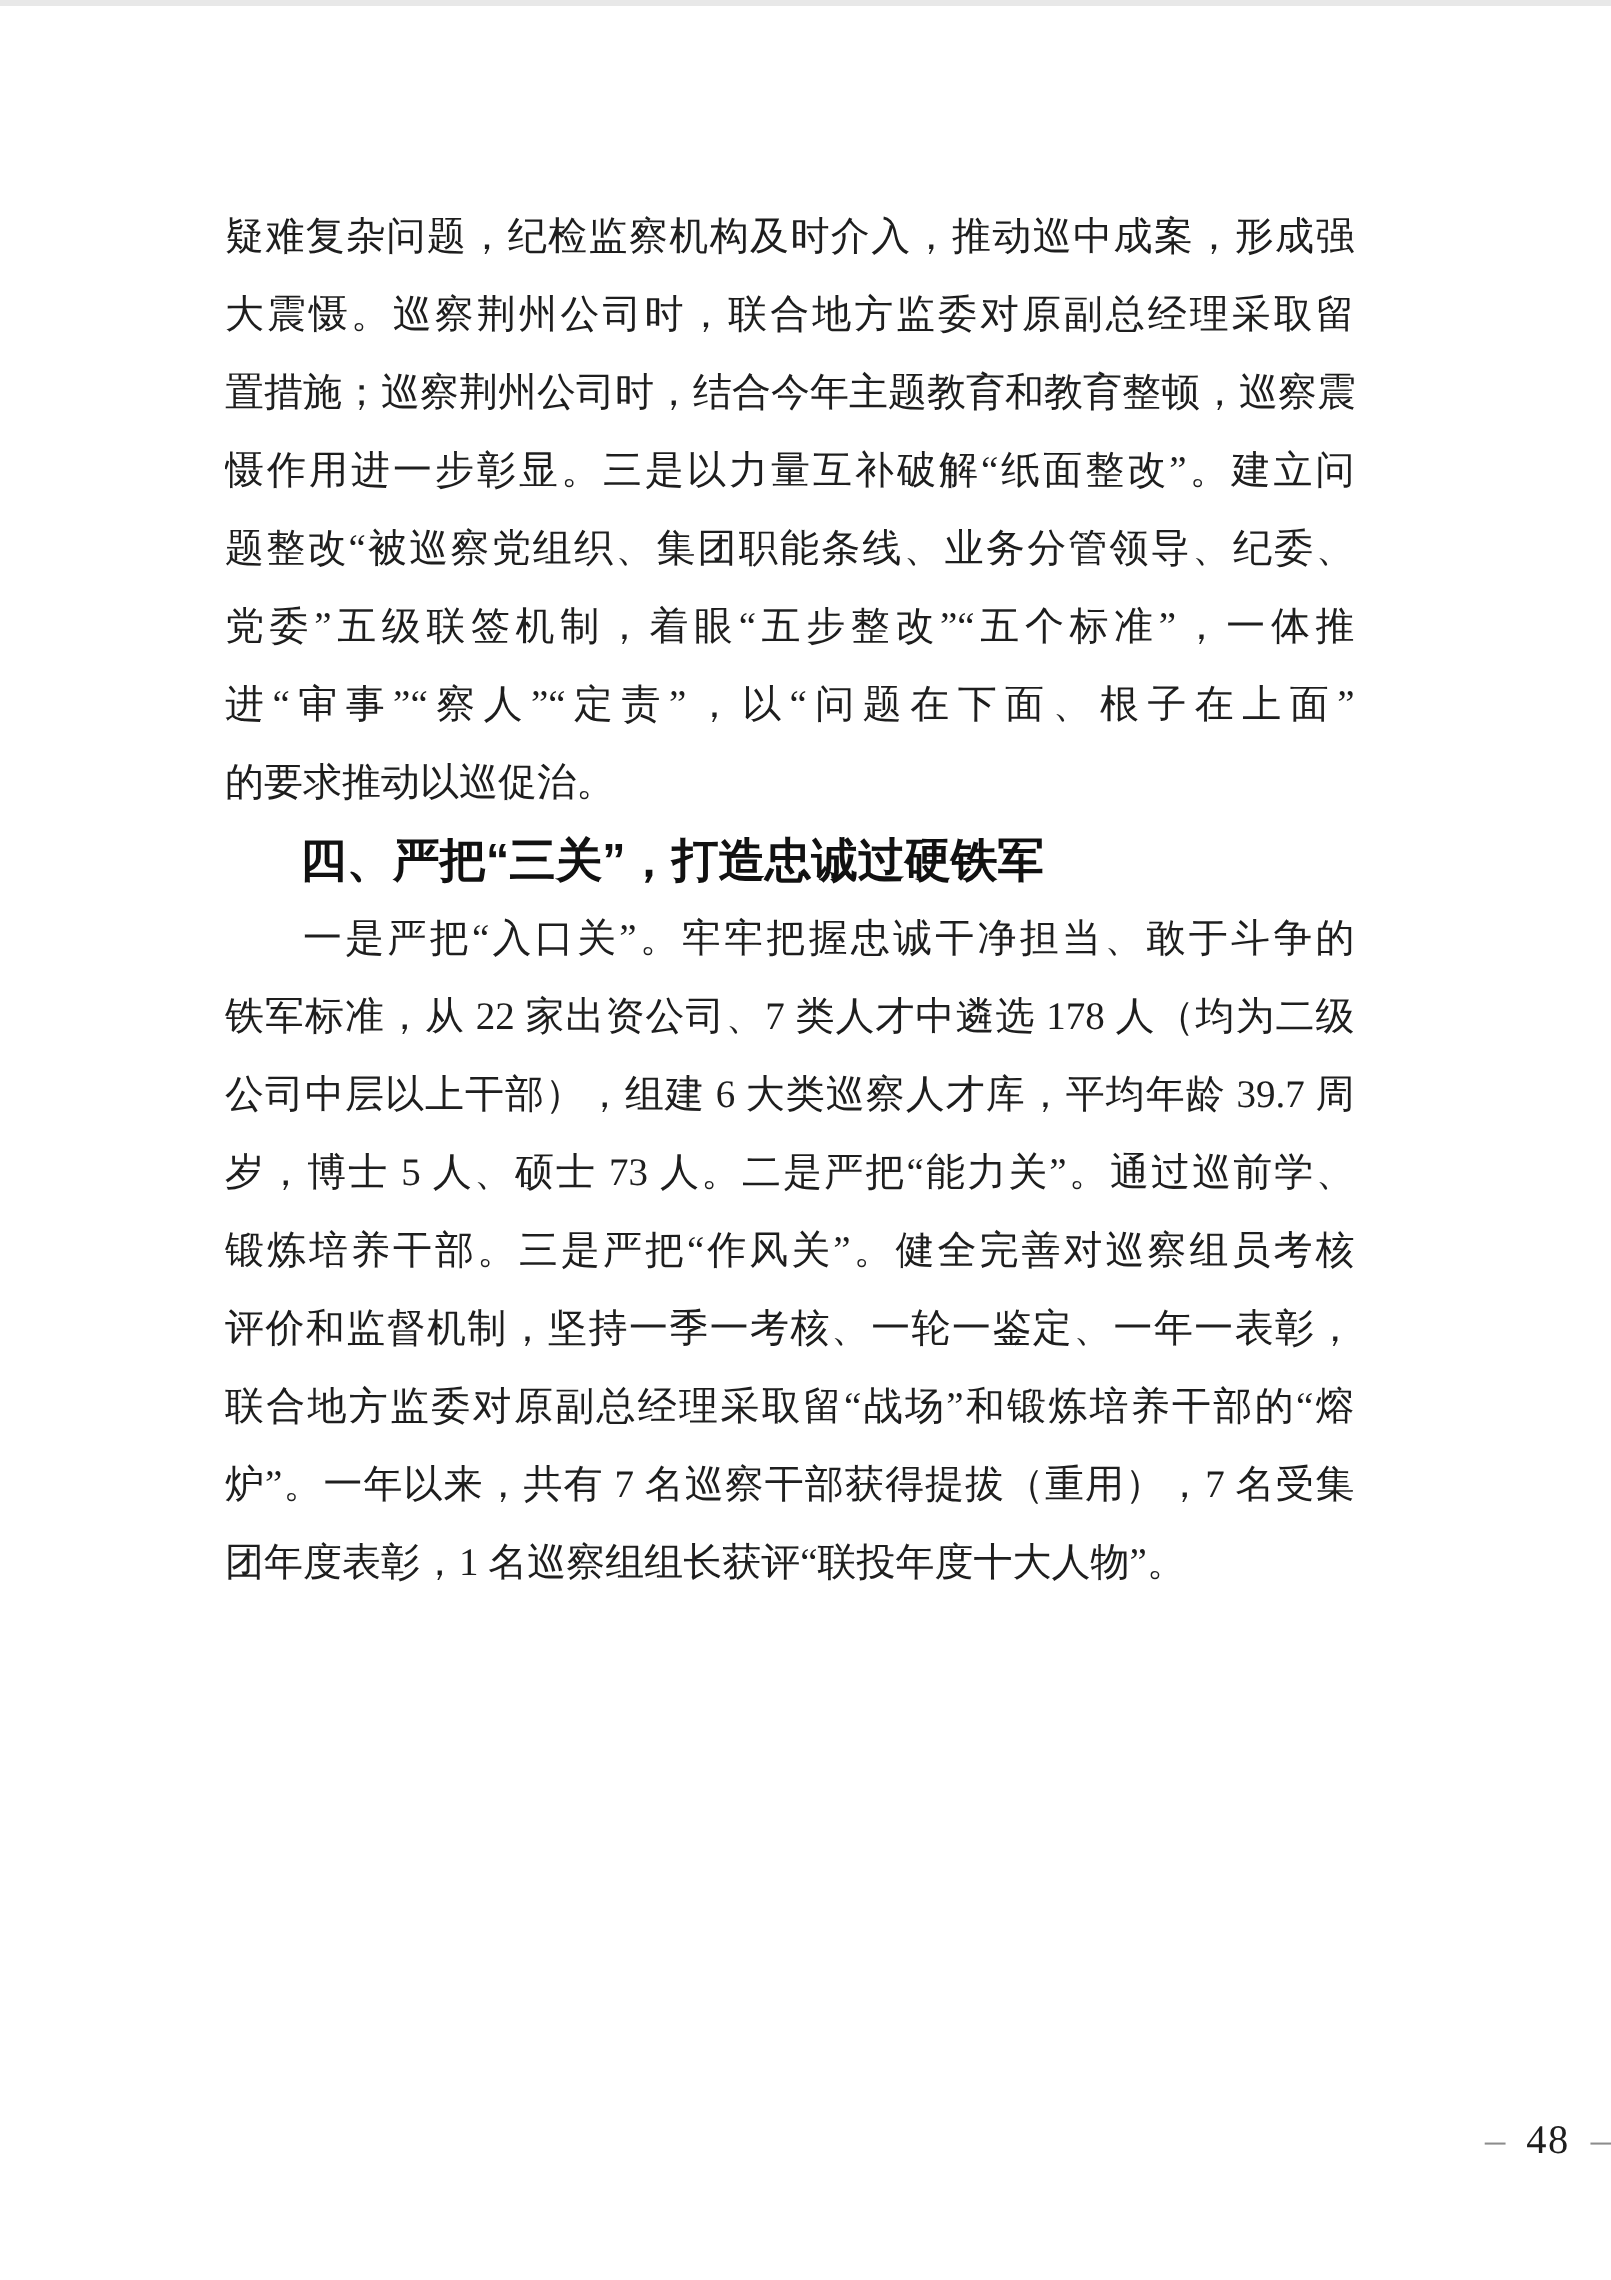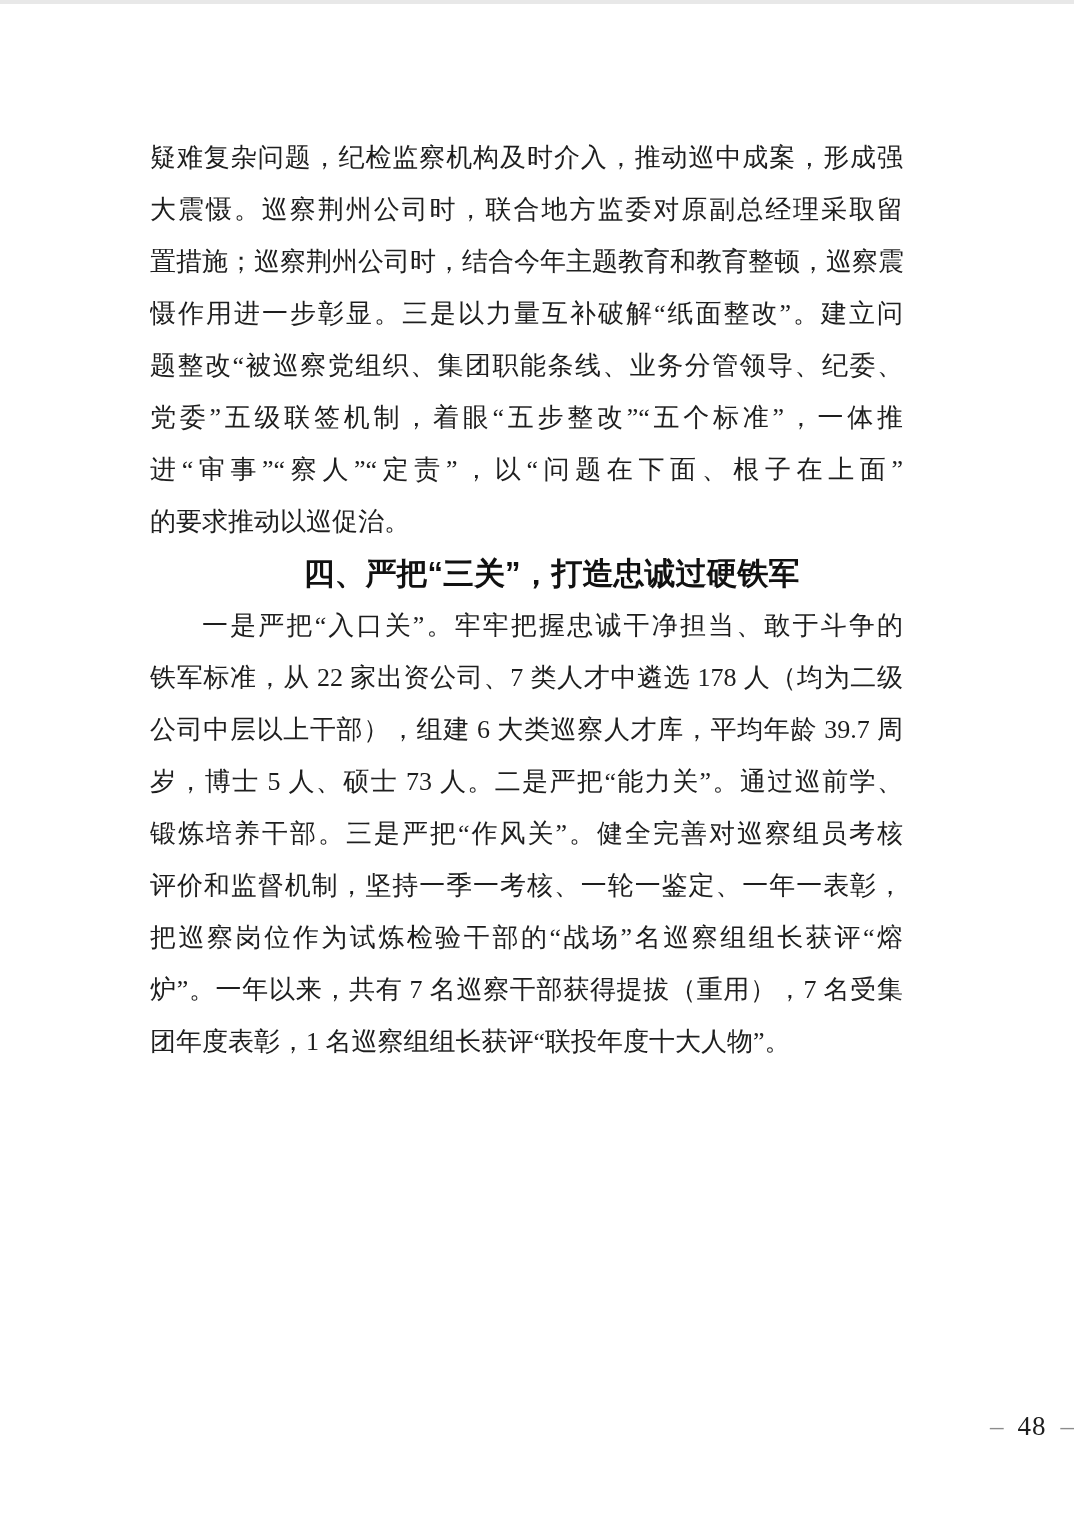--- a/index.html
+++ b/index.html
@@ -39,21 +39,20 @@
     height: 52px;
     line-height: 52px;
     margin: 0;
     padding-left: 50px;
     font-size: 31px;
     font-weight: bold;
     font-family: "Liberation Sans", "DejaVu Sans", sans-serif;
     color: #111111;
     white-space: nowrap;
     overflow: hidden;
-    text-align: center;
   }
   .footer {
     position: absolute;
     left: 4px;
     top: 1402px;
     width: 100%;
     text-align: right;
     font-size: 27px;
     line-height: 40px;
     color: #1e1e1e;
@@ -86,21 +85,21 @@
 
     <h2 class="heading">四、严把“三关”，打造忠诚过硬铁军</h2>
 
     <div class="paragraph">
       <div class="line indent">一是严把“入口关”。牢牢把握忠诚干净担当、敢于斗争的</div>
       <div class="line">铁军标准，从 22 家出资公司、7 类人才中遴选 178 人（均为二级</div>
       <div class="line">公司中层以上干部），组建 6 大类巡察人才库，平均年龄 39.7 周</div>
       <div class="line">岁，博士 5 人、硕士 73 人。二是严把“能力关”。通过巡前学、</div>
       <div class="line">锻炼培养干部。三是严把“作风关”。健全完善对巡察组员考核</div>
       <div class="line">评价和监督机制，坚持一季一考核、一轮一鉴定、一年一表彰，</div>
-      <div class="line">把巡察岗位作为试炼检验干部的“战场”名巡察组组长获评“熔</div>
+      <div class="line">联合地方监委对原副总经理采取留“战场”和锻炼培养干部的“熔</div>
       <div class="line">炉”。一年以来，共有 7 名巡察干部获得提拔（重用），7 名受集</div>
       <div class="line short">团年度表彰，1 名巡察组组长获评“联投年度十大人物”。</div>
     </div>
 
   </div>
 
   <div class="footer">
     <span class="dash">–</span><span class="num">48</span><span class="dash">–</span>
   </div>
 </div>

